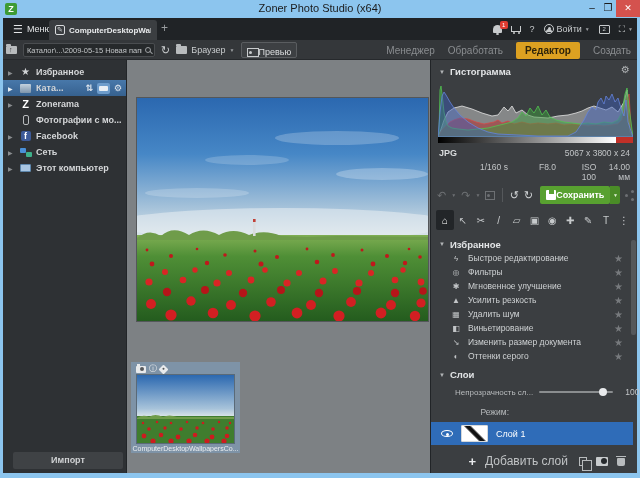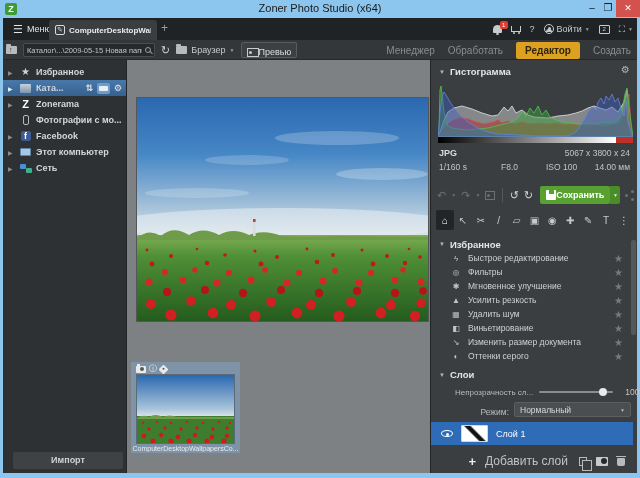--- a/index.html
+++ b/index.html
@@ -107,21 +107,21 @@
   .sec-head{display:flex;align-items:center;gap:5px;color:#e2e4e6;font-size:9.5px;font-weight:bold;padding:0 0 0 8px;}
   .sec-caret{font-size:6px;color:#b0b3b5;}
   .hist-head{position:absolute;left:0;top:4px;width:207px;height:15px;}
   .gear{position:absolute;right:8px;top:0;color:#b0b3b5;font-size:10px;}
   .hist-svg{position:absolute;left:7px;top:22px;}
   .hist-strip{position:absolute;left:7px;top:77px;width:178px;height:6px;background:linear-gradient(90deg,#000,#fff);}
   .hist-red{position:absolute;left:185px;top:77px;width:17px;height:6px;background:#c03028;}
   .jpg-row{position:absolute;left:8px;top:88px;width:191px;display:flex;justify-content:space-between;color:#d8dadc;font-size:9px;font-weight:bold;}
   .jpg-row .dim{font-weight:normal;color:#c2c5c7;font-size:8.5px;}
   .exif-row{position:absolute;left:8px;top:102px;width:191px;display:flex;color:#c2c5c7;font-size:8.5px;}
-  .exif-row span:nth-child(1){width:62px;}
+  .exif-row span:nth-child(1){width:62px;margin-left:41px;}
   .exif-row span:nth-child(2){width:45px;}
   .exif-row span:nth-child(3){flex:1;}
   .exif-row span:nth-child(4){text-align:right;}
   .action-row{position:absolute;left:6px;top:124px;width:196px;height:22px;display:flex;align-items:center;gap:5px;}
   .dis{color:#6d7073;font-size:11px;line-height:1;}
   .lit{color:#d0d3d5;font-size:11px;line-height:1;}
   .mini-caret{font-size:5px;color:#6d7073;}
   .vsep{width:1px;height:14px;background:#55585b;margin:0 2px;}
   .save-btn{height:18px;background:#58a130;border-radius:2px;display:flex;align-items:center;gap:0;padding:0 6px;color:#fff;font-size:9px;font-weight:bold;margin-left:2px;}
   .save-drop{height:18px;width:13px;background:#4a8c27;border-radius:0 2px 2px 0;margin-left:-5px;display:flex;align-items:center;justify-content:center;color:#dff0d4;font-size:5px;}
@@ -270,30 +270,30 @@
     <div class="sb-row">
       <span class="sb-caret">▶</span>
       <span class="sb-ico">
           <span class="ic-fb">f</span>
         </span>
       <span>Facebook</span>
     </div>
     <div class="sb-row">
       <span class="sb-caret">▶</span>
       <span class="sb-ico">
-          <span class="ic-pc"></span>
-        </span>
-      <span>Этот компьютер</span>
+          <span class="ic-net"></span>
+        </span>
+      <span>Сеть</span>
     </div>
     <div class="sb-row">
       <span class="sb-caret">▶</span>
       <span class="sb-ico">
-          <span class="ic-net"></span>
-        </span>
-      <span>Сеть</span>
+          <span class="ic-pc"></span>
+        </span>
+      <span>Этот компьютер</span>
     </div>
     <div class="import-btn">Импорт</div>
   </div>
 
   <div class="center">
     <div class="preview-img">
       <svg width="291" height="223" viewBox="0 0 291 223">
         <defs>
           <linearGradient id="sky" x1="0" y1="0" x2="0" y2="1">
             <stop offset="0" stop-color="#2b68b0"></stop>
@@ -545,24 +545,20 @@
     </div>
     <div class="opacity-row">
       <span class="op-label">Непрозрачность сл...</span>
       <span class="op-track">
           <span class="op-handle"></span>
         </span>
       <span class="op-val">100%</span>
     </div>
     <div class="mode-row">
       <span class="mode-label">Режим:</span>
-      <span class="mode-select">
-        <span>Нормальный</span>
-        <span class="dd">▼</span>
-      </span>
     </div>
     <div class="layer-row">
       <span class="ic-eye"></span>
       <span class="layer-thumb"></span>
       <span class="layer-name">Слой 1</span>
     </div>
     <div class="layer-actions">
       <span class="add-plus">+</span>
       <span class="add-label">Добавить слой</span>
       <span class="ic-copy"></span>

